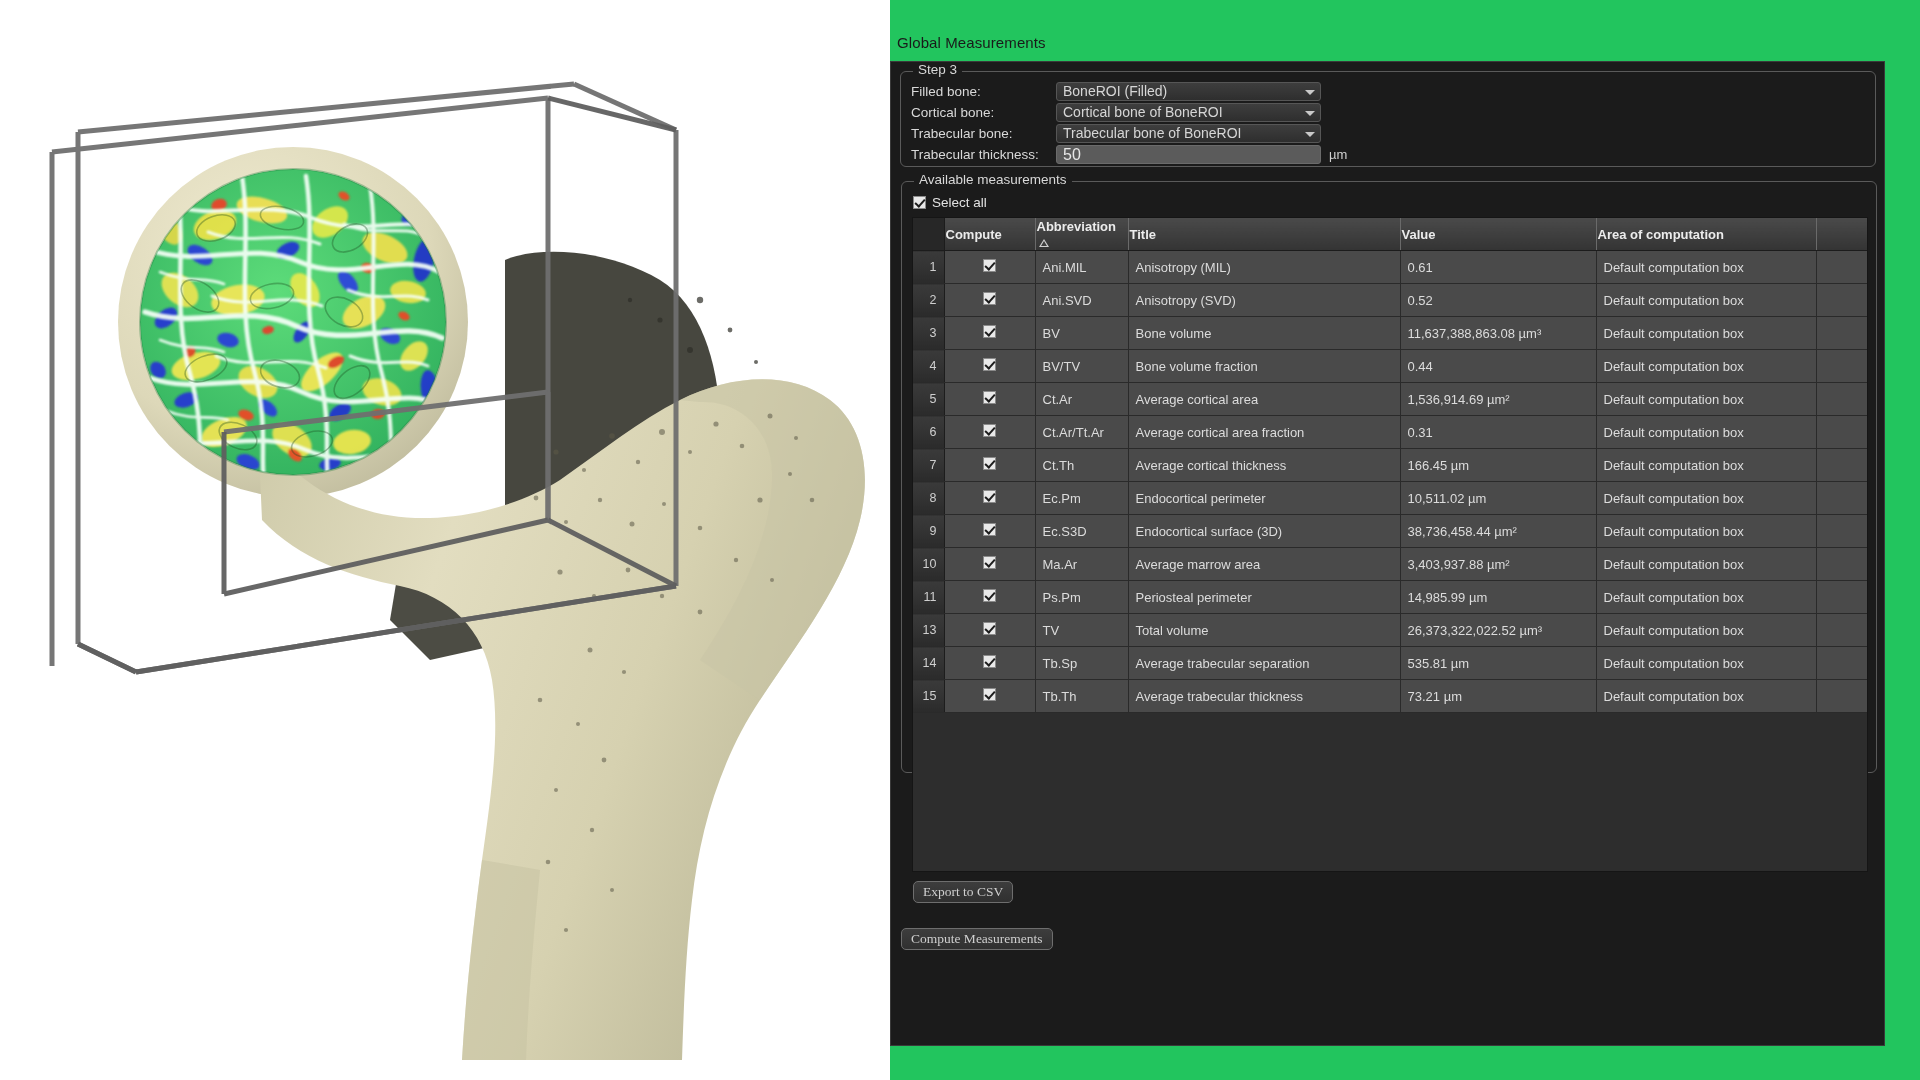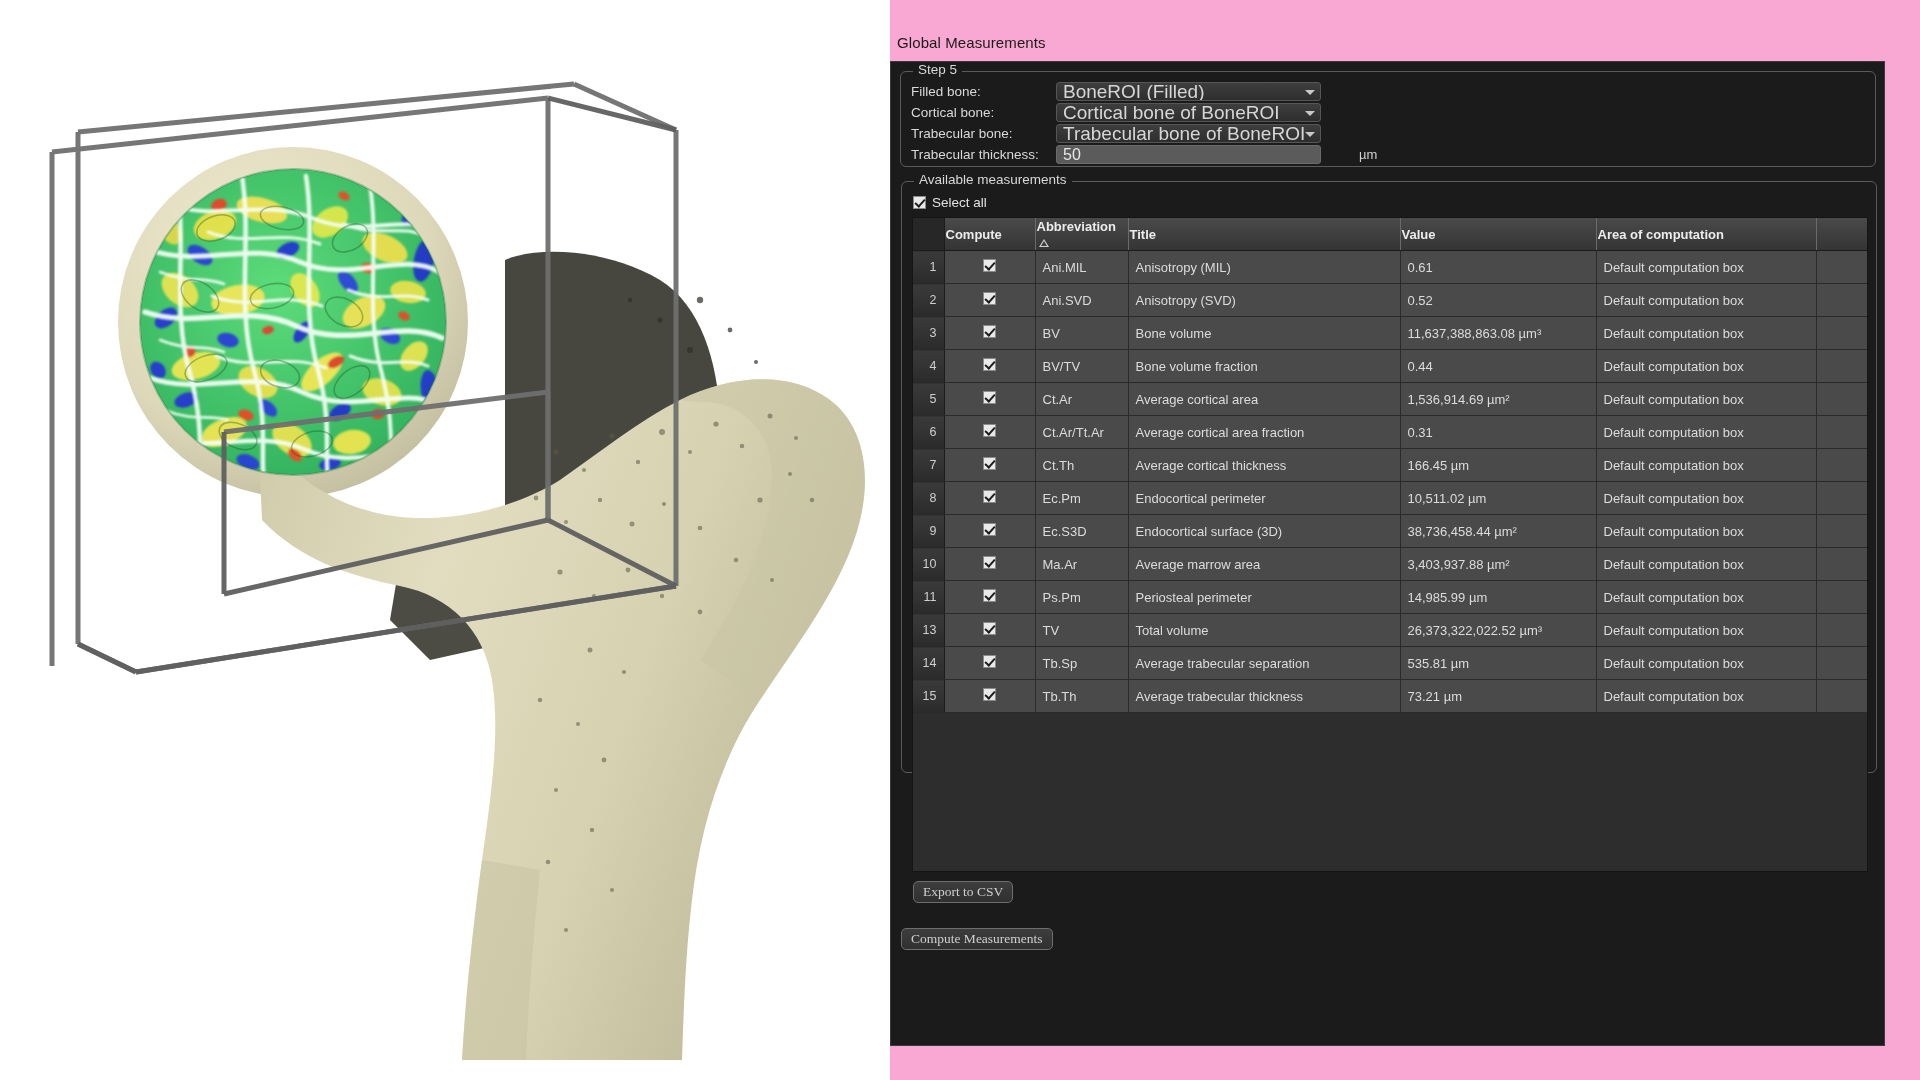--- a/index.html
+++ b/index.html
@@ -14,21 +14,21 @@
   
   #viewport {
     position: absolute; left: 0; top: 0; width: 890px; height: 1080px;
     background: #ffffff; overflow: hidden;
   }
   #viewport svg { position:absolute; left:0; top:0; }
 
   
   #panel {
     position: absolute; left: 890px; top: 0; width: 1030px; height: 1080px;
-    background: #f9a8d4;
+    background: #22c55e;
   }
   #panel-title {
     position: absolute; left: 7px; top: 34px;
     font-size: 15px; color: #1a1a1a; letter-spacing: .1px;
   }
   #panel-body {
     position: absolute; left: 0px; top: 61px; width: 995px; height: 985px;
     background: #1b1b1b;
     border: 1px solid #3a3a3a;
     box-sizing: border-box;
@@ -59,21 +59,21 @@
   }
 
   .combo {
     position: absolute;
     height: 19px;
     background: linear-gradient(#3e3e3e,#2e2e2e);
     border: 1px solid #565656;
     border-radius: 3px;
     box-sizing: border-box;
     color: #d6d6d6;
-    font-size: 19px;
+    font-size: 14px;
     line-height: 17px;
     padding-left: 6px;
     white-space: nowrap;
     overflow: hidden;
   }
   .combo .arrow {
     position: absolute; right: 5px; top: 7px;
     width: 0; height: 0;
     border-left: 5px solid transparent;
     border-right: 5px solid transparent;
@@ -87,21 +87,21 @@
     border-radius: 3px;
     box-sizing: border-box;
     color: #e6e6e6;
     font-size: 16px;
     line-height: 17px;
     padding-left: 6px;
     white-space: nowrap;
     overflow: hidden;
   }
   .unit-label {
-    position: absolute; font-size: 13px; color: #d0d0d0; margin-left: 30px;
+    position: absolute; font-size: 13px; color: #d0d0d0;
   }
 
   
   #selectall-row {
     position: absolute; left: 11px; top: 13px;
     display: flex; align-items: center; gap: 6px;
   }
   .cbox {
     width: 13px; height: 13px;
     background: #e9e9e9;
@@ -455,21 +455,21 @@
     </svg>
   </div>
 
   <div id="panel">
 
     <div id="panel-title">Global Measurements</div>
 
     <div id="panel-body">
 
       <div class="groupbox" id="gb-step3">
-        <div class="gb-title">Step 5</div>
+        <div class="gb-title">Step 3</div>
 
         <div class="field-label" style="left:10px; top:12px;">Filled bone:</div>
         <div class="combo" style="left:155px; top:10px; width:265px;">
           <span>BoneROI (Filled)</span>
           <span class="arrow"></span>
         </div>
 
         <div class="field-label" style="left:10px; top:33px;">Cortical bone:</div>
         <div class="combo" style="left:155px; top:31px; width:265px;">
           <span>Cortical bone of BoneROI</span>

